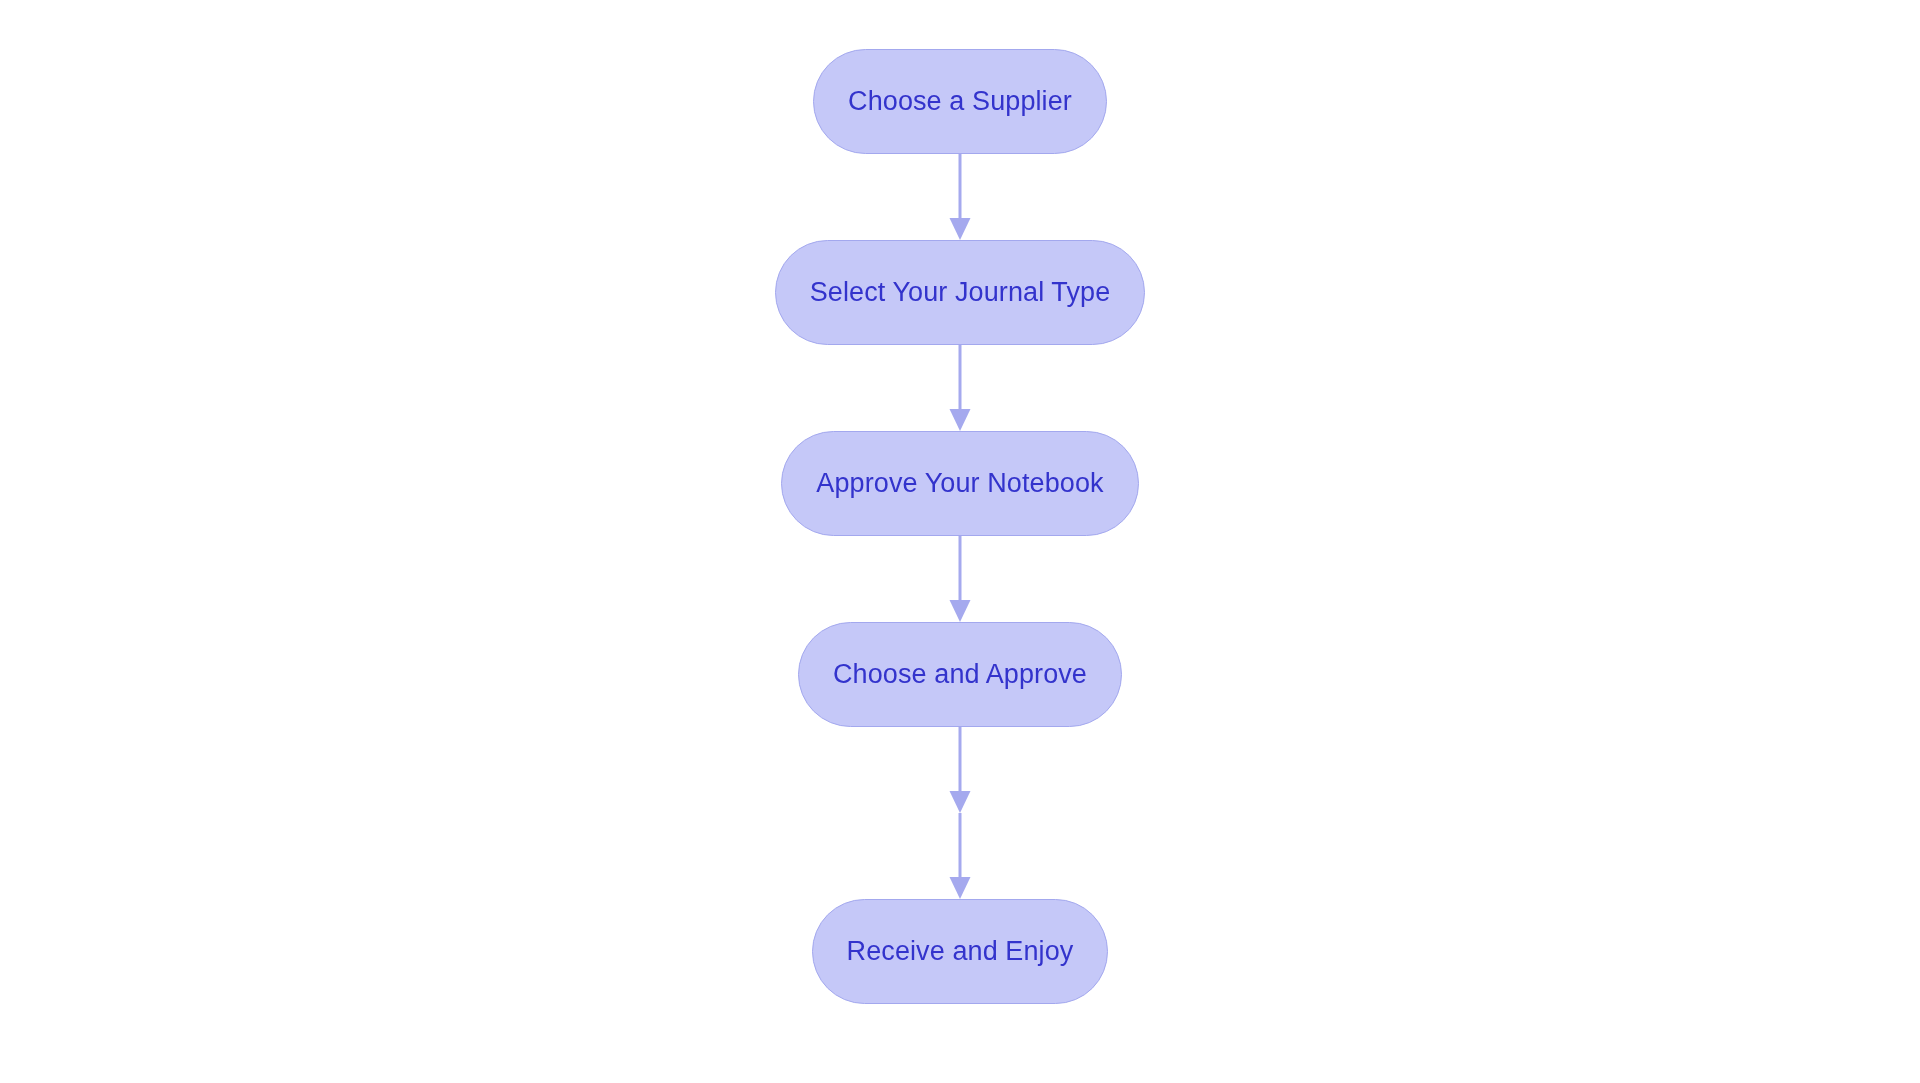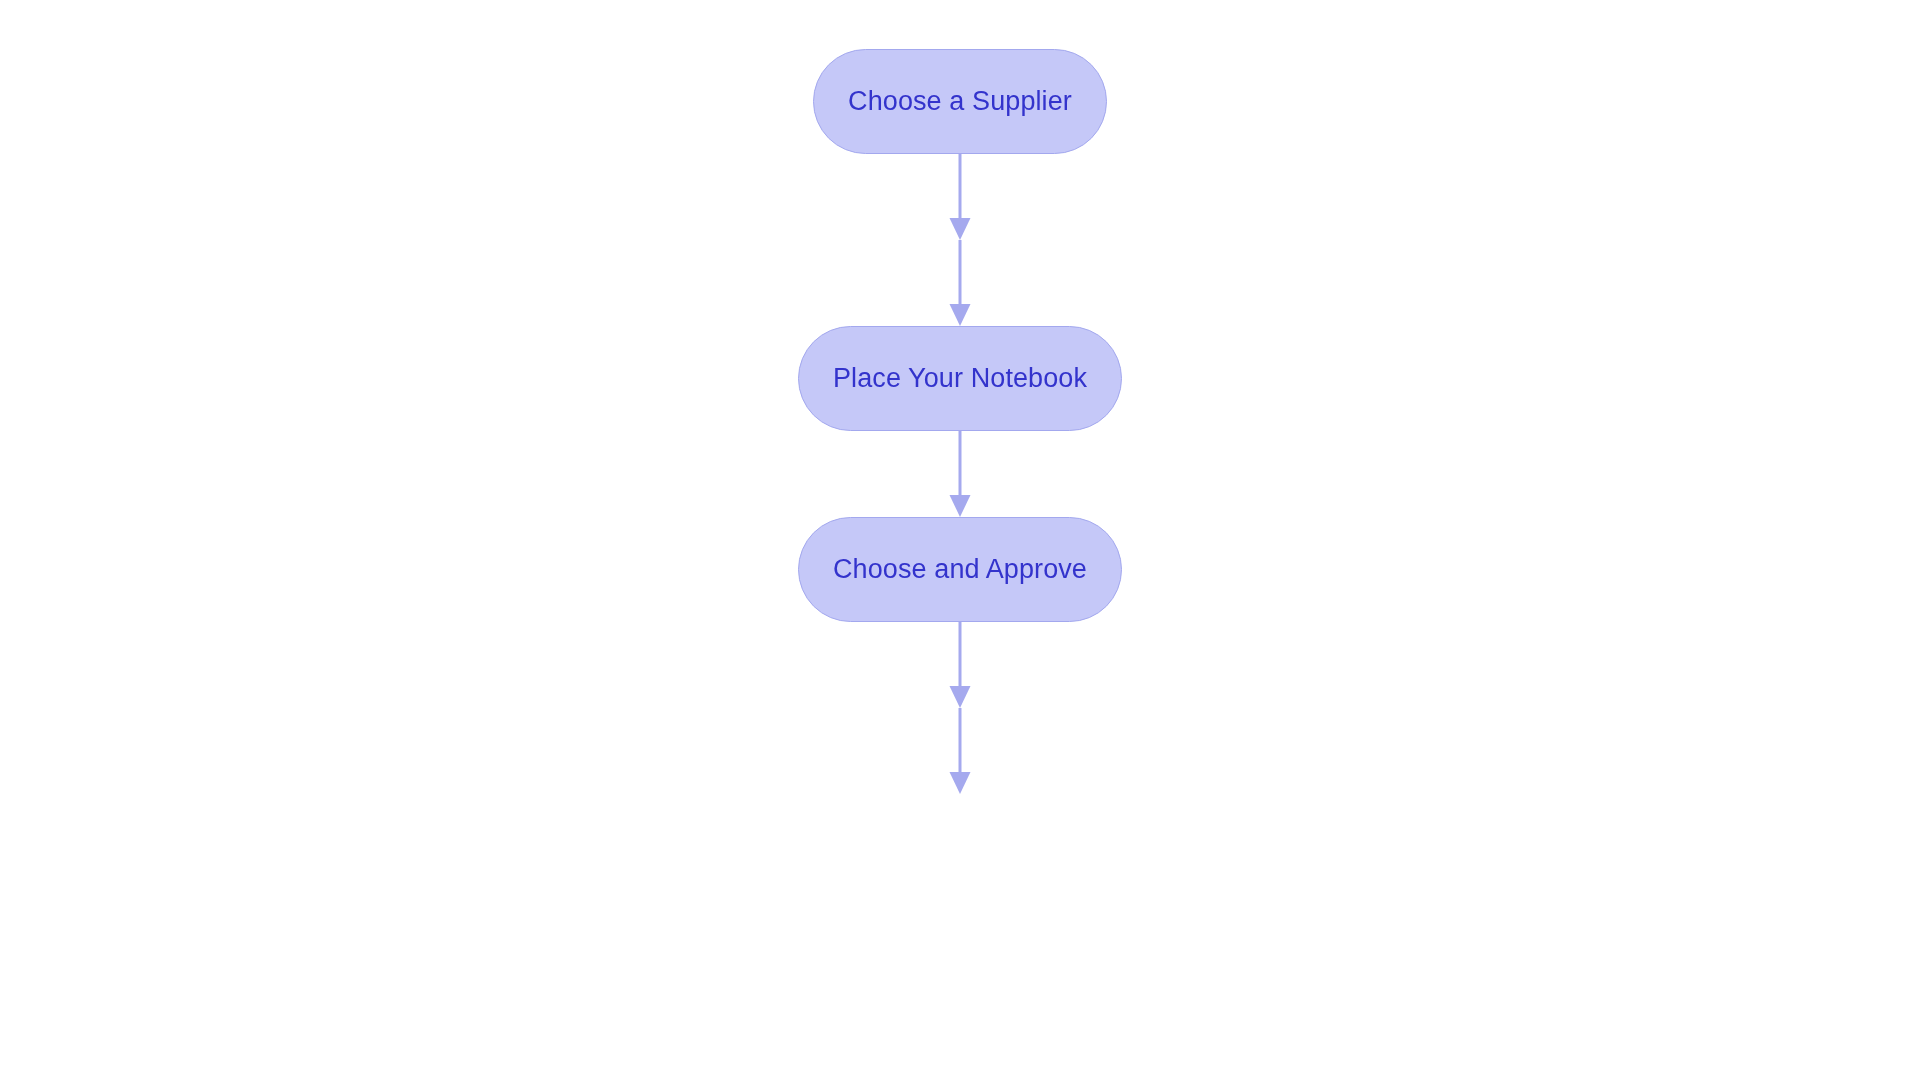--- a/index.html
+++ b/index.html
@@ -84,28 +84,31 @@
 
     <div class="flow-node">
       <span class="flow-node-label">Choose a Supplier</span>
     </div>
 
     <svg class="flow-connector" viewBox="0 0 40 86">
       <line class="connector-line" x1="20" y1="0" x2="20" y2="70"></line>
       <polygon class="connector-head" points="20,86 9.5,64 30.5,64"></polygon>
     </svg>
 
+    <div class="flow-node">
+      <span class="flow-node-label">Select Your Journal Type</span>
+    </div>
 
     <svg class="flow-connector" viewBox="0 0 40 86">
       <line class="connector-line" x1="20" y1="0" x2="20" y2="70"></line>
       <polygon class="connector-head" points="20,86 9.5,64 30.5,64"></polygon>
     </svg>
 
     <div class="flow-node">
-      <span class="flow-node-label">Place Your Notebook</span>
+      <span class="flow-node-label">Approve Your Notebook</span>
     </div>
 
     <svg class="flow-connector" viewBox="0 0 40 86">
       <line class="connector-line" x1="20" y1="0" x2="20" y2="70"></line>
       <polygon class="connector-head" points="20,86 9.5,64 30.5,64"></polygon>
     </svg>
 
     <div class="flow-node">
       <span class="flow-node-label">Choose and Approve</span>
     </div>
@@ -114,15 +117,18 @@
       <line class="connector-line" x1="20" y1="0" x2="20" y2="70"></line>
       <polygon class="connector-head" points="20,86 9.5,64 30.5,64"></polygon>
     </svg>
 
 
     <svg class="flow-connector" viewBox="0 0 40 86">
       <line class="connector-line" x1="20" y1="0" x2="20" y2="70"></line>
       <polygon class="connector-head" points="20,86 9.5,64 30.5,64"></polygon>
     </svg>
 
+    <div class="flow-node">
+      <span class="flow-node-label">Receive and Enjoy</span>
+    </div>
 
   </div>
 </div>
 
 </body></html>

